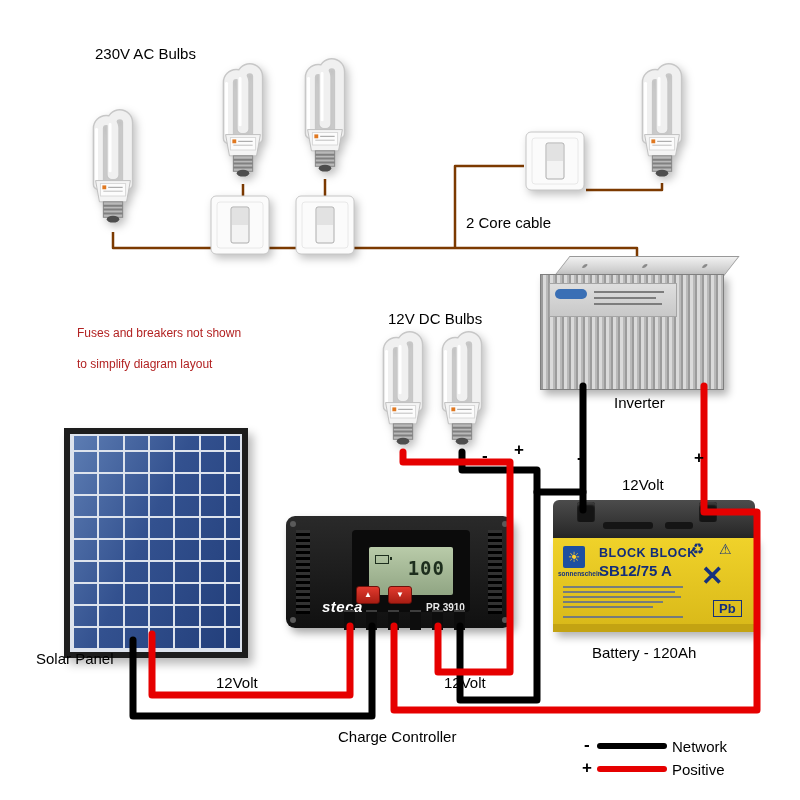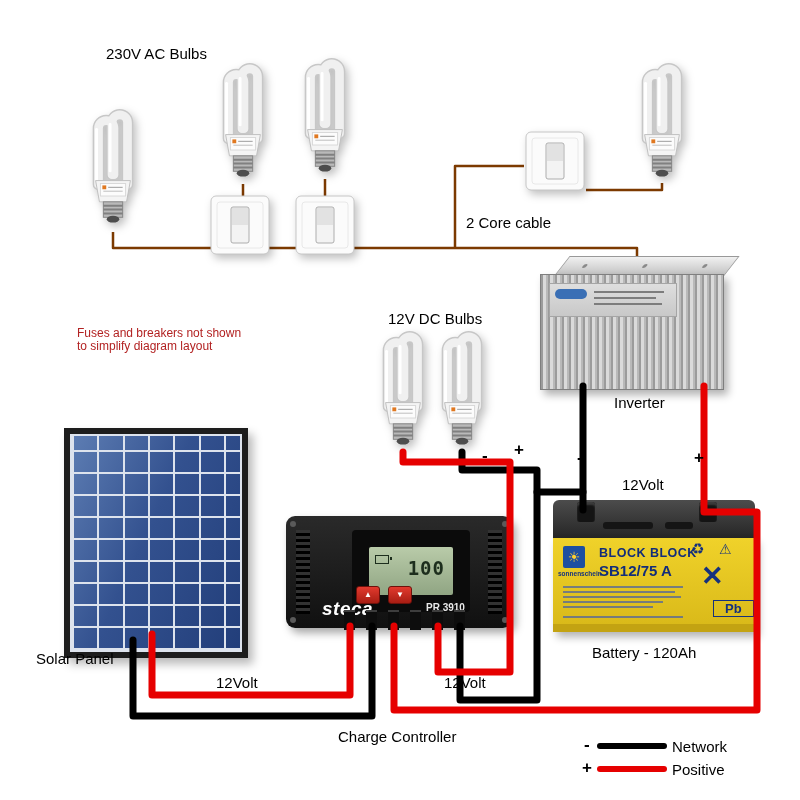--- a/index.html
+++ b/index.html
@@ -47,21 +47,21 @@
     border-radius:4px;padding:17px;}
   .ctrl-screen{width:100%;height:100%;background:linear-gradient(#b9cba9,#90a583);
     position:relative;border-radius:2px;}
   .ctrl-digits{position:absolute;right:8px;top:10px;font-family:"DejaVu Sans Mono",monospace;
     font-size:19px;font-weight:bold;color:#1d2e1d;letter-spacing:1px;}
   .ctrl-batt-glyph{position:absolute;left:6px;top:8px;width:12px;height:7px;border:1.5px solid #1d2e1d;}
   .ctrl-batt-glyph:after{content:"";position:absolute;right:-4px;top:1px;width:2px;height:3px;background:#1d2e1d;}
   .ctrl-btn{position:absolute;top:70px;width:22px;height:16px;border-radius:3px;
     background:linear-gradient(#e23a2e,#a81d13);border:1px solid #6f110b;color:#fff;
     font-size:8px;line-height:15px;text-align:center;}
-  .ctrl-brand{position:absolute;left:36px;top:82px;color:#fff;font-size:19px;font-weight:bold;
+  .ctrl-brand{position:absolute;left:36px;top:82px;color:#fff;font-size:15px;font-weight:bold;
     font-style:italic;letter-spacing:.5px;}
   .ctrl-model{position:absolute;left:140px;top:86px;color:#e8e8e8;font-size:10px;font-weight:bold;}
   .ctrl-stud{position:absolute;top:94px;width:11px;height:18px;background:#0d0d0d;border-top:2px solid #3d3d3d;}
 
   
   .batt{width:202px;height:132px;}
   .batt-top{position:absolute;left:0;top:0;width:202px;height:38px;
     background:linear-gradient(#4c4c4c,#262626);border-radius:6px 6px 0 0;}
   .batt-handle{position:absolute;top:22px;height:7px;border-radius:3px;background:#151515;}
   .batt-term{position:absolute;top:2px;width:18px;height:20px;background:#141414;border-radius:3px;
@@ -72,21 +72,21 @@
   .batt-logo{position:absolute;left:10px;top:8px;width:22px;height:22px;background:#1d4fa1;
     border-radius:2px;color:#ffd02e;font-size:14px;line-height:22px;text-align:center;}
   .batt-brand{position:absolute;left:5px;top:32px;font-size:6.5px;color:#16327e;font-weight:bold;}
   .batt-name{position:absolute;left:46px;top:8px;font-size:12.5px;font-weight:bold;color:#122d7a;letter-spacing:.5px;}
   .batt-model{position:absolute;left:46px;top:24px;font-size:15px;font-weight:bold;color:#122d7a;}
   .batt-textline{position:absolute;left:10px;height:2px;background:#51659e;opacity:.75;}
   .batt-recycle{position:absolute;left:138px;top:2px;font-size:15px;color:#15317d;}
   .batt-warn{position:absolute;left:166px;top:3px;font-size:14px;color:#15317d;}
   .batt-cross{position:absolute;left:148px;top:22px;font-size:27px;font-weight:bold;color:#15317d;}
   .batt-pb{position:absolute;left:160px;top:62px;font-size:13px;font-weight:bold;color:#15317d;
-    border:1.5px solid #15317d;padding:0 11px;}
+    border:1.5px solid #15317d;padding:0 5px;}
 </style>
 </head>
 <body>
 
 <svg width="0" height="0" style="position:absolute" aria-hidden="true">
   <defs>
     <symbol id="cfl" viewBox="0 0 60 130">
       <g fill="none" stroke-linecap="round">
         <path d="M15,82 L15,24 A8 8 0 0 1 31,24 L31,72" stroke="#c7c7c7" stroke-width="12"></path>
         <path d="M29,72 L29,18 A8 8 0 0 1 45,18 L45,82" stroke="#c7c7c7" stroke-width="12"></path>
@@ -234,26 +234,26 @@
       <polyline stroke="#000000" stroke-width="7" points="133,640 133,716 372,716 372,626"></polyline>
       <polyline stroke="#e60000" stroke-width="7" points="704,386 704,510"></polyline>
       <polyline stroke="#e60000" stroke-width="7" points="704,512 757,512 757,710 394,710 394,626"></polyline>
       <polyline stroke="#e60000" stroke-width="7" points="403,452 403,462 510,462 510,672 438,672 438,626"></polyline>
       <polyline stroke="#e60000" stroke-width="7" points="152,634 152,695 350,695 350,626"></polyline>
       <polyline stroke="#000000" stroke-width="6" points="600,746 664,746"></polyline>
       <polyline stroke="#e60000" stroke-width="6" points="600,769 664,769"></polyline>
     </g>
   </svg>
 
-  <span class="lbl" style="left:106px;top:45px">230V AC Bulbs</span>
+  <span class="lbl" style="left:95px;top:45px">230V AC Bulbs</span>
   <span class="lbl" style="left:466px;top:214px">2 Core cable</span>
   <span class="lbl" style="left:614px;top:394px">Inverter</span>
   <span class="lbl" style="left:388px;top:310px">12V DC Bulbs</span>
   <span class="lbl note" style="left:77px;top:326px">Fuses and breakers not shown</span>
-  <span class="lbl note" style="left:77px;top:339px">to simplify diagram layout</span>
+  <span class="lbl note" style="left:77px;top:357px">to simplify diagram layout</span>
   <span class="lbl" style="left:36px;top:650px">Solar Panel</span>
   <span class="lbl" style="left:338px;top:728px">Charge Controller</span>
   <span class="lbl" style="left:592px;top:644px">Battery - 120Ah</span>
   <span class="lbl" style="left:216px;top:674px">12Volt</span>
   <span class="lbl" style="left:444px;top:674px">12Volt</span>
   <span class="lbl" style="left:622px;top:476px">12Volt</span>
   <span class="lbl sign" style="left:482px;top:446px">-</span>
   <span class="lbl sign" style="left:514px;top:440px">+</span>
   <span class="lbl sign" style="left:577px;top:448px">-</span>
   <span class="lbl sign" style="left:694px;top:448px">+</span>

